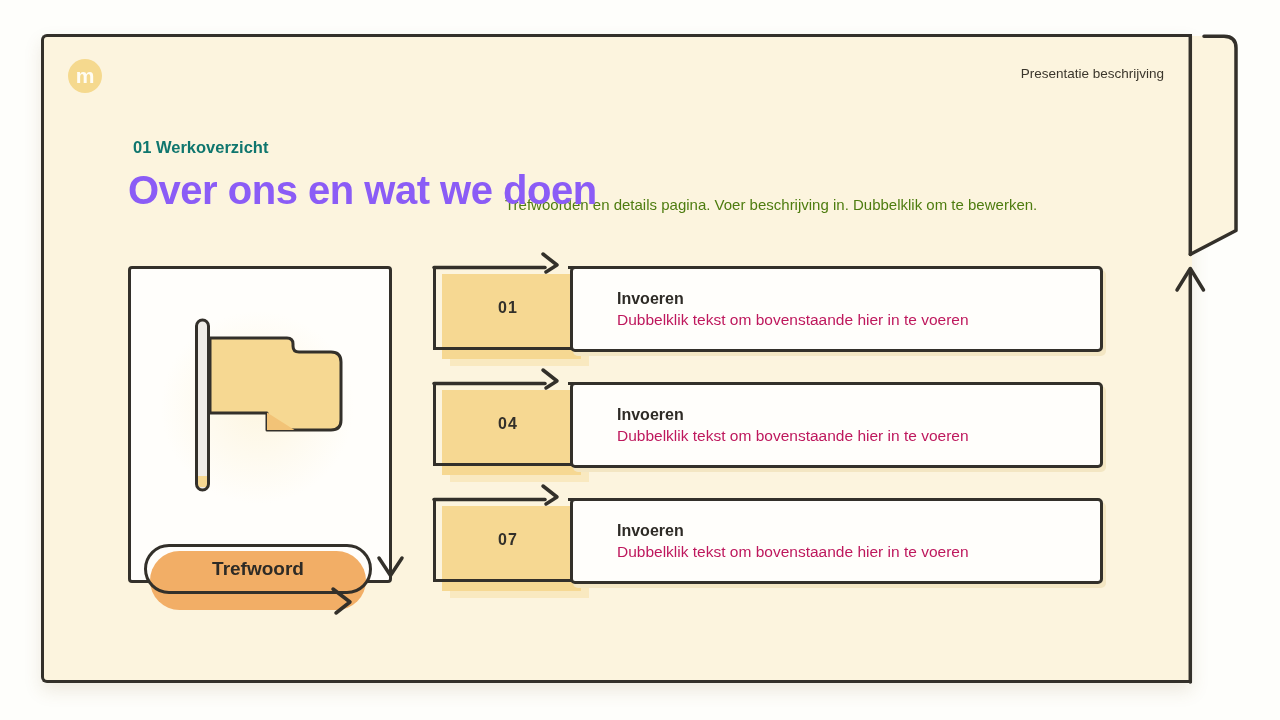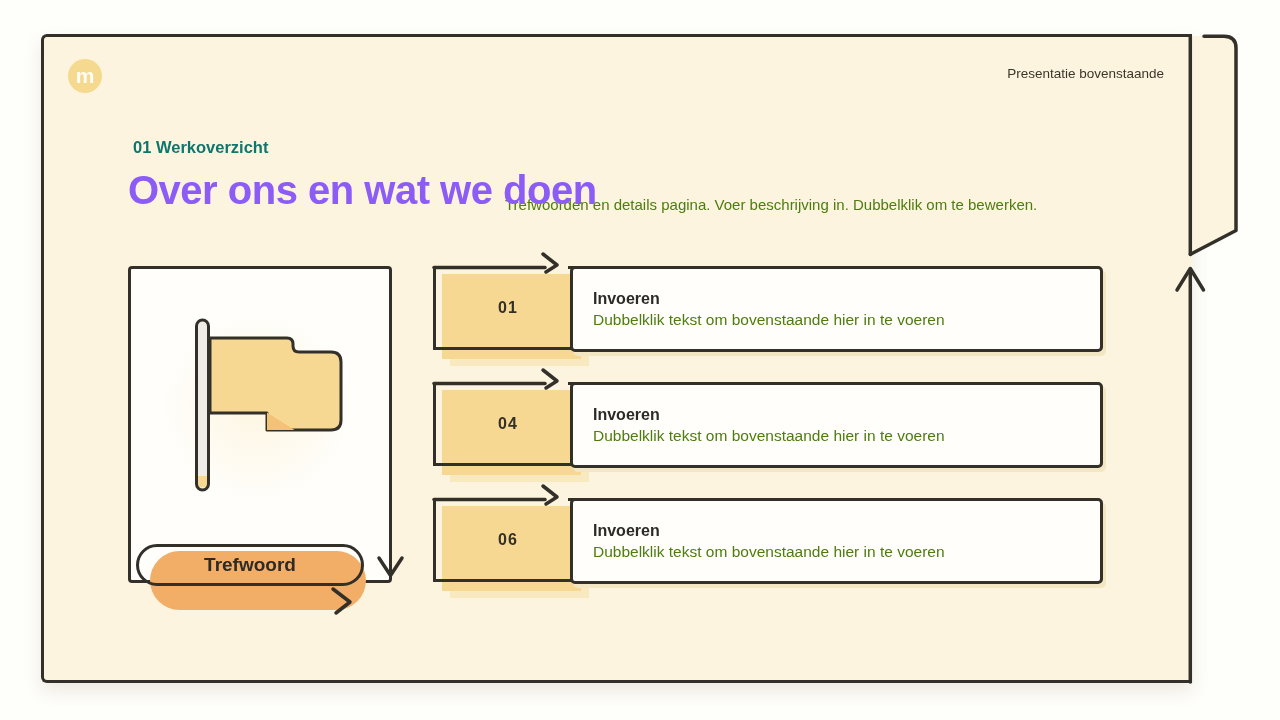--- a/index.html
+++ b/index.html
@@ -56,21 +56,21 @@
     background:radial-gradient(circle, #fdf6e2 0%, rgba(253,246,226,0) 70%);
     z-index:3;
   }
   .flag-svg { left:128px; top:266px; z-index:4; }
 
   .pill-fill {
     left:150px; top:551px; width:216px; height:59px;
     background:#f2ae66; border-radius:30px; z-index:5;
   }
   .pill {
-    left:136px; top:544px; width:228px; height:42px;
+    left:144px; top:544px; width:228px; height:50px;
     border:3.5px solid #33302a; border-radius:29px;
     display:flex; align-items:center; justify-content:center;
     font-size:19px; font-weight:bold; color:#2e2b26;
     z-index:6;
   }
 
   
   .num-halo  { width:139px; height:85px; background:#f9e9c0; z-index:1; }
   .num-fill  { width:139px; height:85px; background:#f6d892; z-index:2; }
   .num-box {
@@ -80,45 +80,45 @@
     font-size:16px; letter-spacing:1px; color:#33302a;
     z-index:3;
     font-weight:bold;
   }
   .gap-patch { width:22px; height:8px; background:#fcf4de; z-index:4; }
   .content-box {
     width:533px; height:86px;
     background:#fffefb; border:3.5px solid #33302a; border-radius:5px;
     box-shadow:3px 4px 0 #f3e6c3;
     display:flex; flex-direction:column; justify-content:center;
-    padding-left:20px; gap:3px; z-index:3;
+    padding-left:44px; gap:3px; z-index:3;
   }
   .content-title { font-size:16px; font-weight:bold; color:#2e2b26; }
-  .content-desc  { font-size:15.5px; color:#4d7c0f; }
+  .content-desc  { font-size:15.5px; color:#be185d; }
 
   .r1 { top:266px; } .r2 { top:382px; } .r3 { top:498px; }
   .num-x { left:433px; } .numf-x { left:442px; } .numh-x { left:450px; }
   .cont-x { left:570px; }
   .fill-dy1 { top:274px; } .halo-dy1 { top:281px; }
   .fill-dy2 { top:390px; } .halo-dy2 { top:397px; }
   .fill-dy3 { top:506px; } .halo-dy3 { top:513px; }
   .patch-y1 { top:264px; } .patch-y2 { top:380px; } .patch-y3 { top:496px; }
 
   
   .overlay { left:0; top:0; z-index:10; pointer-events:none; }
 </style>
 </head>
 <body>
 
 <div class="abs slide"></div>
 
 <div class="abs logo">
   <span>m</span>
 </div>
-<div class="abs doc-label">Presentatie bovenstaande</div>
+<div class="abs doc-label">Presentatie beschrijving</div>
 
 <div class="abs section-label">01 Werkoverzicht</div>
 <div class="abs subtitle">Trefwoorden en details pagina. Voer beschrijving in. Dubbelklik om te bewerken.</div>
 <div class="abs title">Over ons en wat we doen</div>
 
 <div class="abs card"></div>
 <div class="abs card-glow"></div>
 <svg class="abs flag-svg" width="264" height="317" viewBox="0 0 264 317">
 
   <path d="M 82 72 H 159 Q 165 72 165 78 V 80 Q 165 86 171 86 H 203 Q 213 86 213 96 V 154 Q 213 164 203 164 H 139 V 147 H 82 Z" fill="#f6d892" stroke="#33302a" stroke-width="3" stroke-linejoin="round"></path>
@@ -153,21 +153,21 @@
 </div>
 <div class="abs content-box cont-x r2">
   <div class="content-title">Invoeren</div>
   <div class="content-desc">Dubbelklik tekst om bovenstaande hier in te voeren</div>
 </div>
 <div class="abs gap-patch patch-y2" style="left:546px"></div>
 
 <div class="abs num-halo numh-x halo-dy3"></div>
 <div class="abs num-fill numf-x fill-dy3"></div>
 <div class="abs num-box num-x r3">
-  <span>06</span>
+  <span>07</span>
 </div>
 <div class="abs content-box cont-x r3">
   <div class="content-title">Invoeren</div>
   <div class="content-desc">Dubbelklik tekst om bovenstaande hier in te voeren</div>
 </div>
 <div class="abs gap-patch patch-y3" style="left:546px"></div>
 
 <svg class="abs overlay" width="1280" height="720" viewBox="0 0 1280 720">
   <g stroke="#33302a" stroke-width="3.5" fill="none" stroke-linecap="round" stroke-linejoin="round">
 

